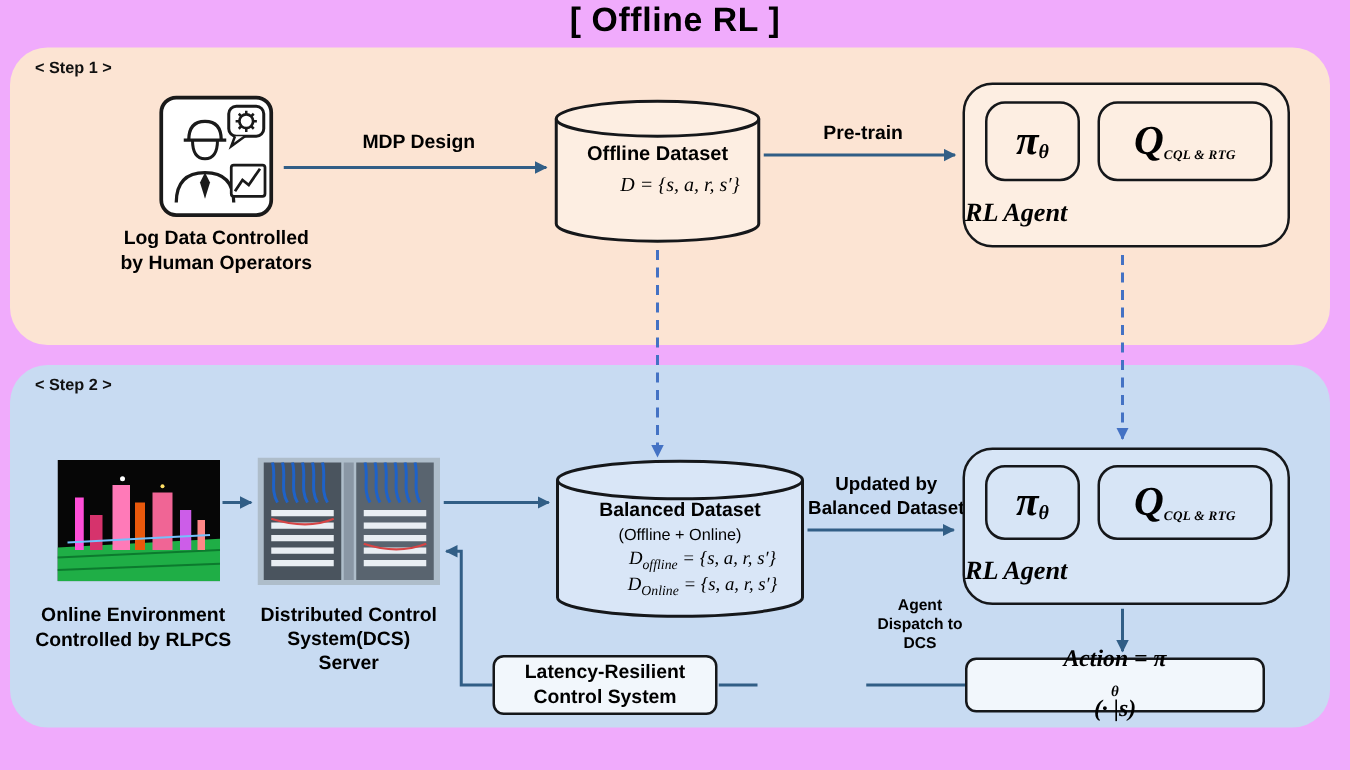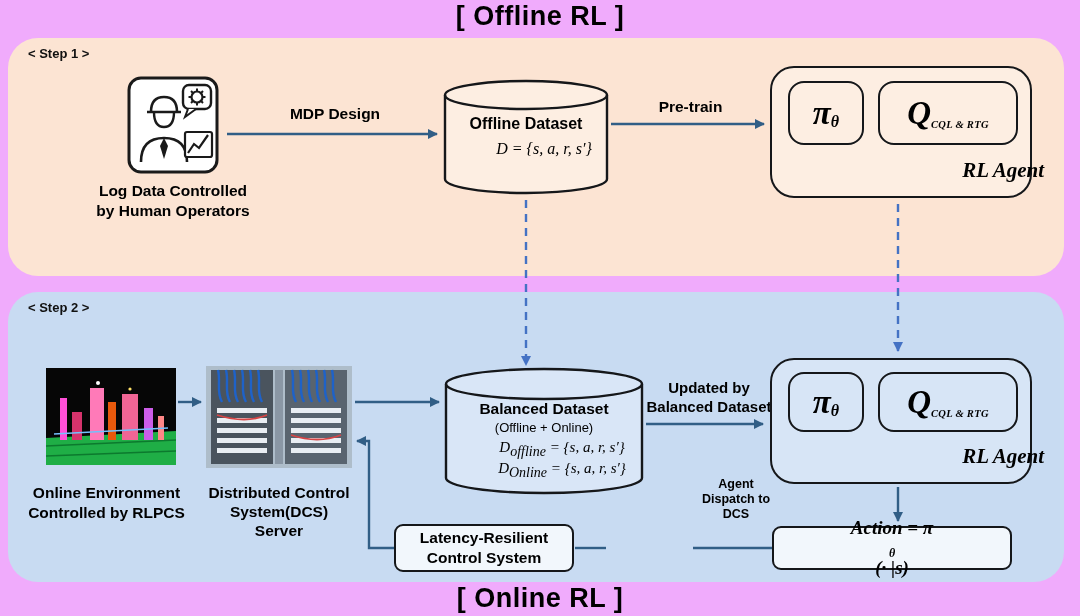--- a/index.html
+++ b/index.html
@@ -16,29 +16,29 @@
   .arrow-label span{display:block}
   .small-label{font-size:12.5px;line-height:15px}
   .cyl{position:absolute}
   .cyl>svg{position:absolute;left:0;top:0;width:100%;height:100%}
   .cyl-title{position:absolute;left:0;width:100%;text-align:center;font-size:16px;font-weight:700;color:#000}
   .cyl-title.sm{font-size:15.5px}
   .cyl-sub{position:absolute;left:0;width:100%;text-align:center;font-size:13px;color:#000}
   .math{font-family:"Liberation Serif",serif;font-style:italic}
   .cyl-formula{position:absolute;left:18px;width:100%;text-align:center;font-size:16px;color:#000}
   .cyl-formula.sm{font-size:15px}
-  .subsm{font-size:14px;position:relative;top:4px}
+  .subsm{font-size:11px;position:relative;top:4px}
   .agent{position:absolute;border:2.2px solid #15171a;border-radius:24px}
   #agent1{background:#fdeee2}
   #agent2{background:#d7e5f6}
   .pill{position:absolute;border:2.2px solid #15171a;border-radius:16px;display:flex;align-items:center;justify-content:center;background:inherit}
   .sym{font-size:33px;font-weight:700}
   .sub1{font-size:16px;position:relative;top:9px;font-weight:700}
   .sub2{font-size:10.5px;position:relative;top:11px;font-weight:700;letter-spacing:.3px}
-  .agent-label{position:absolute;left:14px;width:100%;text-align:right;font-size:21px;font-weight:600;color:#000}
+  .agent-label{position:absolute;left:0;width:100%;text-align:left;font-size:21px;font-weight:600;color:#000}
   .io-img{position:absolute}
   .io-img>svg{width:100%;height:100%;display:block}
   .flow-box{position:absolute;background:#f2f7fc;border:2.2px solid #15171a;border-radius:9px;display:flex;flex-direction:column;align-items:center;justify-content:center;font-weight:700;font-size:15.5px;line-height:20px;text-align:center;color:#000}
   .flow-box span{display:block}
   .action-text{font-size:19px;font-weight:700;color:#000}
   .action-sub{font-size:12px;position:relative;top:5px}
   #overlay{position:absolute;left:0;top:0;pointer-events:none}
 </style>
 </head>
 <body>
@@ -243,15 +243,14 @@
     <span>Dispatch to</span>
     <span>DCS</span>
   </div>
 
   <div class="flow-box" style="left:772px;top:526px;width:240px;height:44px;">
     <span class="math action-text">Action = π</span>
       <span class="math action-text action-sub">θ</span>
       <span class="math action-text">(· |s)</span>
   </div>
 
-  <div class="big-title" style="top:583px">[ Online RL ]</div>
 
 </div>
 
 </body></html>

